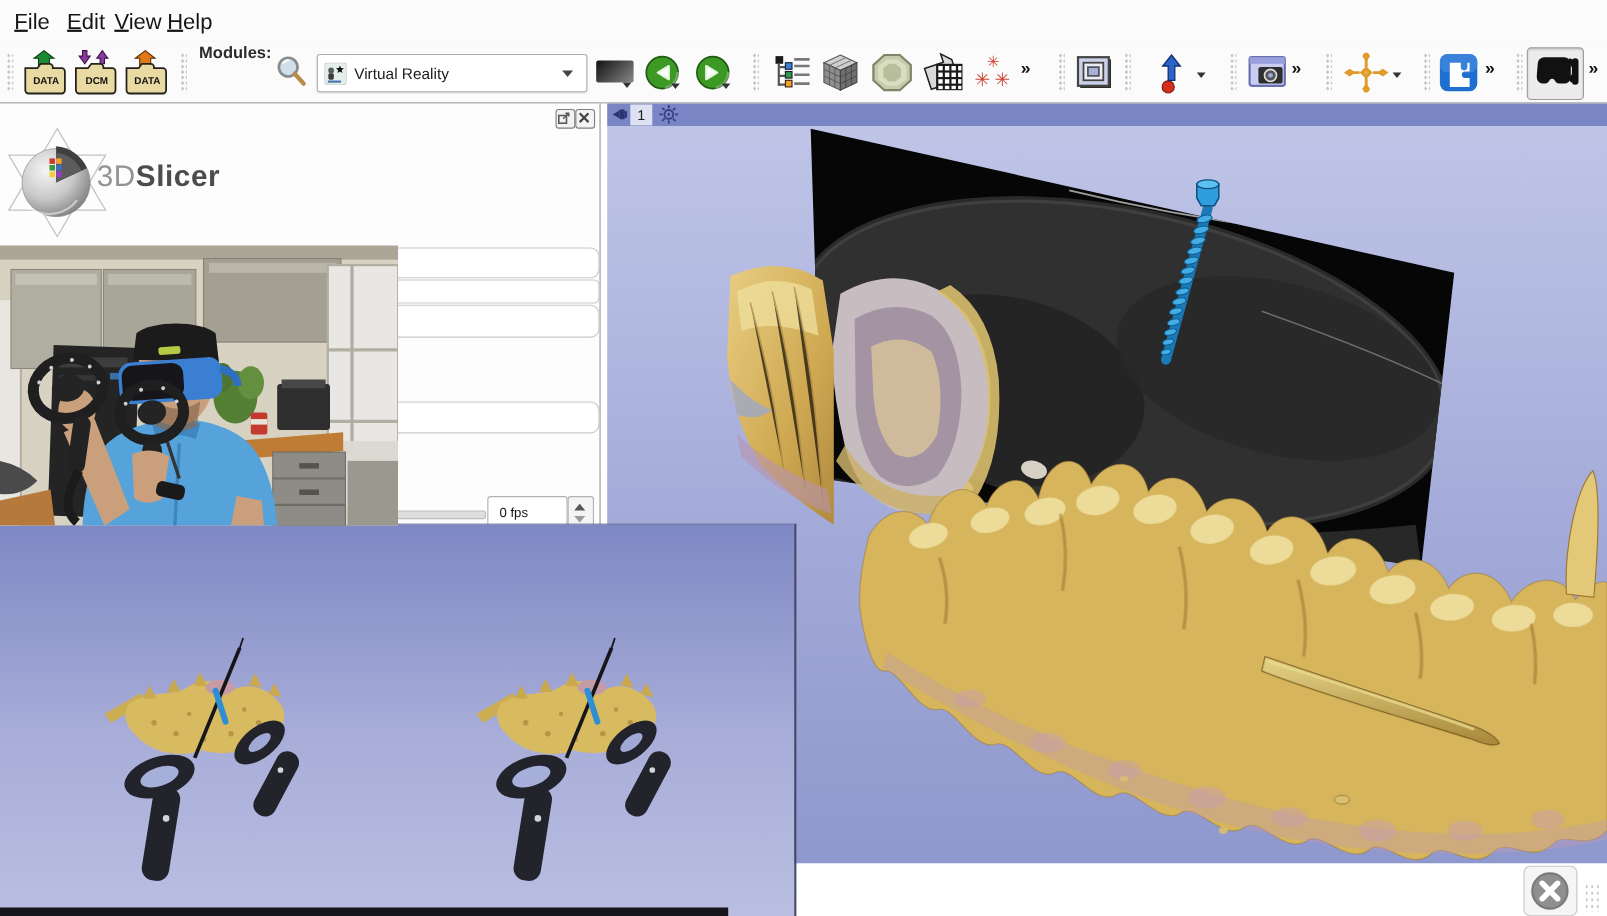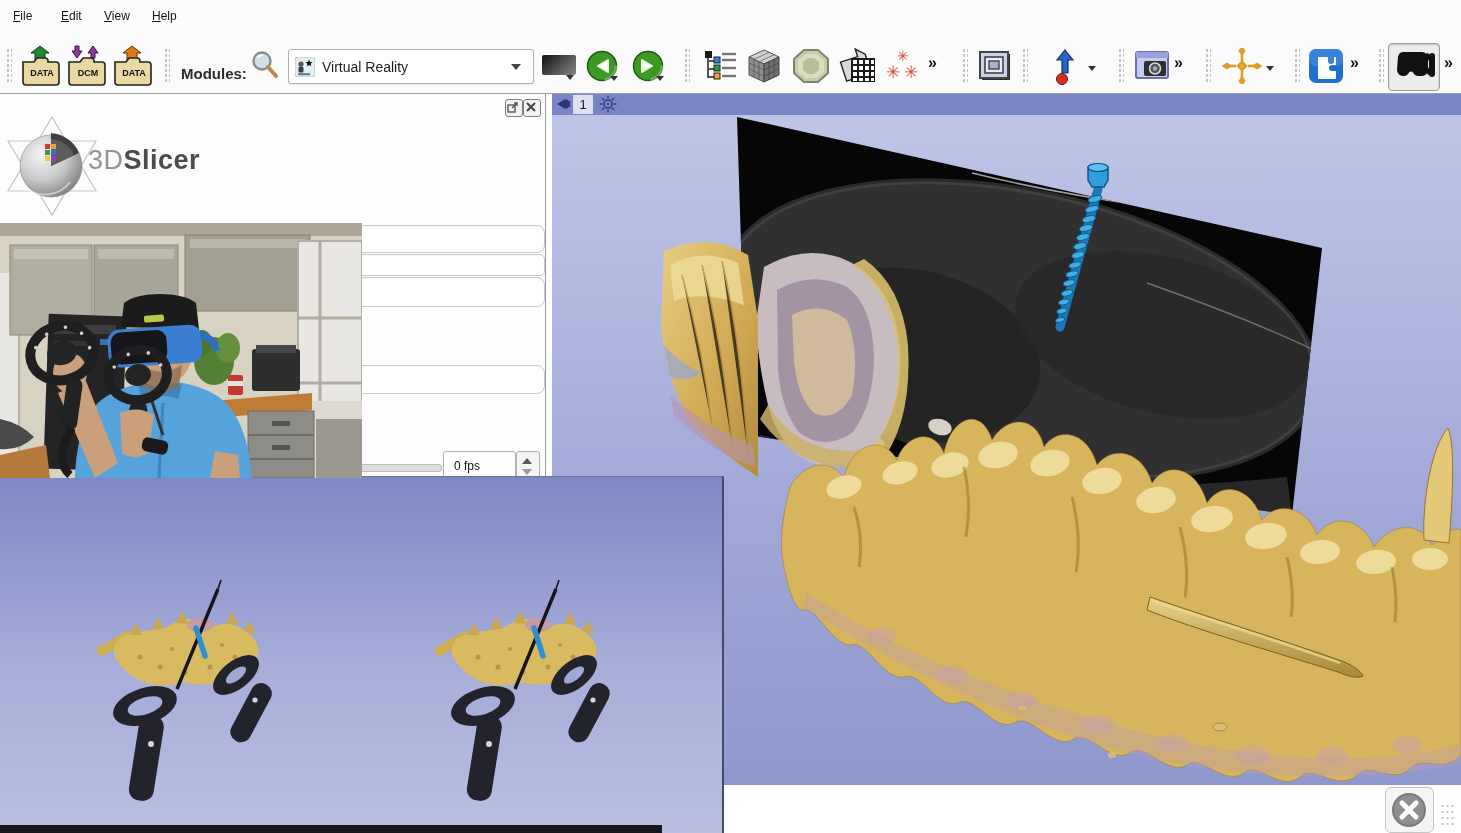--- a/index.html
+++ b/index.html
@@ -1,20 +1,20 @@
 <!DOCTYPE html>
 <html><head>
 <meta charset="utf-8">
 <style>
   html,body{margin:0;padding:0;background:#fff;font-family:"Liberation Sans",sans-serif;}
   #app{position:relative;width:1461px;height:833px;overflow:hidden;background:#fff;}
 
   
   .menubar{position:absolute;left:0;top:0;width:1461px;height:38px;background:#fcfcfc;border-bottom:1px solid #e2e2e2;z-index:20;}
-  .menu-item{position:absolute;top:9px;font-size:12px;color:#141414;cursor:default;}
+  .menu-item{position:absolute;top:9px;font-size:20px;color:#141414;cursor:default;}
   .menu-item .mn{text-decoration:underline;}
 
   
   .toolbar{position:absolute;left:0;top:38px;width:1461px;height:55px;background:#fbfbfb;border-bottom:1px solid #9fa0a6;z-index:20;}
   .tb{position:absolute;}
   .handle{position:absolute;top:10px;width:6px;height:36px;background-image:radial-gradient(#c3c3c3 1px,transparent 1.2px);background-size:4px 5px;}
   .tb-label{position:absolute;font-size:15px;font-weight:600;color:#2b2b2b;}
   .combo{position:absolute;left:288px;top:11px;width:244px;height:33px;border:1px solid #aeaeae;border-radius:3px;background:#fff;display:flex;align-items:center;box-shadow:0 1px 1px rgba(0,0,0,.06);}
   .combo .cicon{margin-left:6px;}
   .combo .ctext{margin-left:7px;font-size:14px;color:#1c1c1c;flex:1;}
@@ -86,21 +86,21 @@
     </div>
     <div class="tb" style="left:112px;top:6px;width:42px;height:44px">
       <svg width="42" height="44">
         <polygon points="18,14 27,7 23,7 23,0 13,0 13,7 9,7" fill="#e07818" stroke="#5f3005" stroke-width="1" transform="translate(2,2) scale(1,-1) translate(0,-14)"></polygon>
         <path d="M3,18 h11 l3,-4 h8 a3,3 0 0 1 3,3 v1 h8 a3,3 0 0 1 3,3 v17 a3,3 0 0 1 -3,3 H6 a3,3 0 0 1 -3,-3 Z" fill="#e9d9a2" stroke="#23231a" stroke-width="1.6"></path>
       </svg>
       <span style="position:absolute;left:4px;top:24px;width:36px;text-align:center;font-size:9px;font-weight:bold;color:#111">DATA</span>
     </div>
 
     <div class="handle" style="left:164px"></div>
-    <span class="tb-label" style="left:181px;top:27px">Modules:</span>
+    <span class="tb-label" style="left:181px;top:2px">Modules:</span>
 
     <div class="tb" style="left:250px;top:12px">
       <svg width="30" height="30">
         <circle cx="12" cy="11" r="8.5" fill="#cfe0ea" stroke="#8a8a8a" stroke-width="2.4"></circle>
         <path d="M7,8 a6,6 0 0 1 6,-3" stroke="#fff" stroke-width="2" fill="none" opacity=".8"></path>
         <line x1="18" y1="17" x2="26" y2="26" stroke="#b98b4a" stroke-width="4" stroke-linecap="round"></line>
       </svg>
     </div>
 
     <div class="combo">

